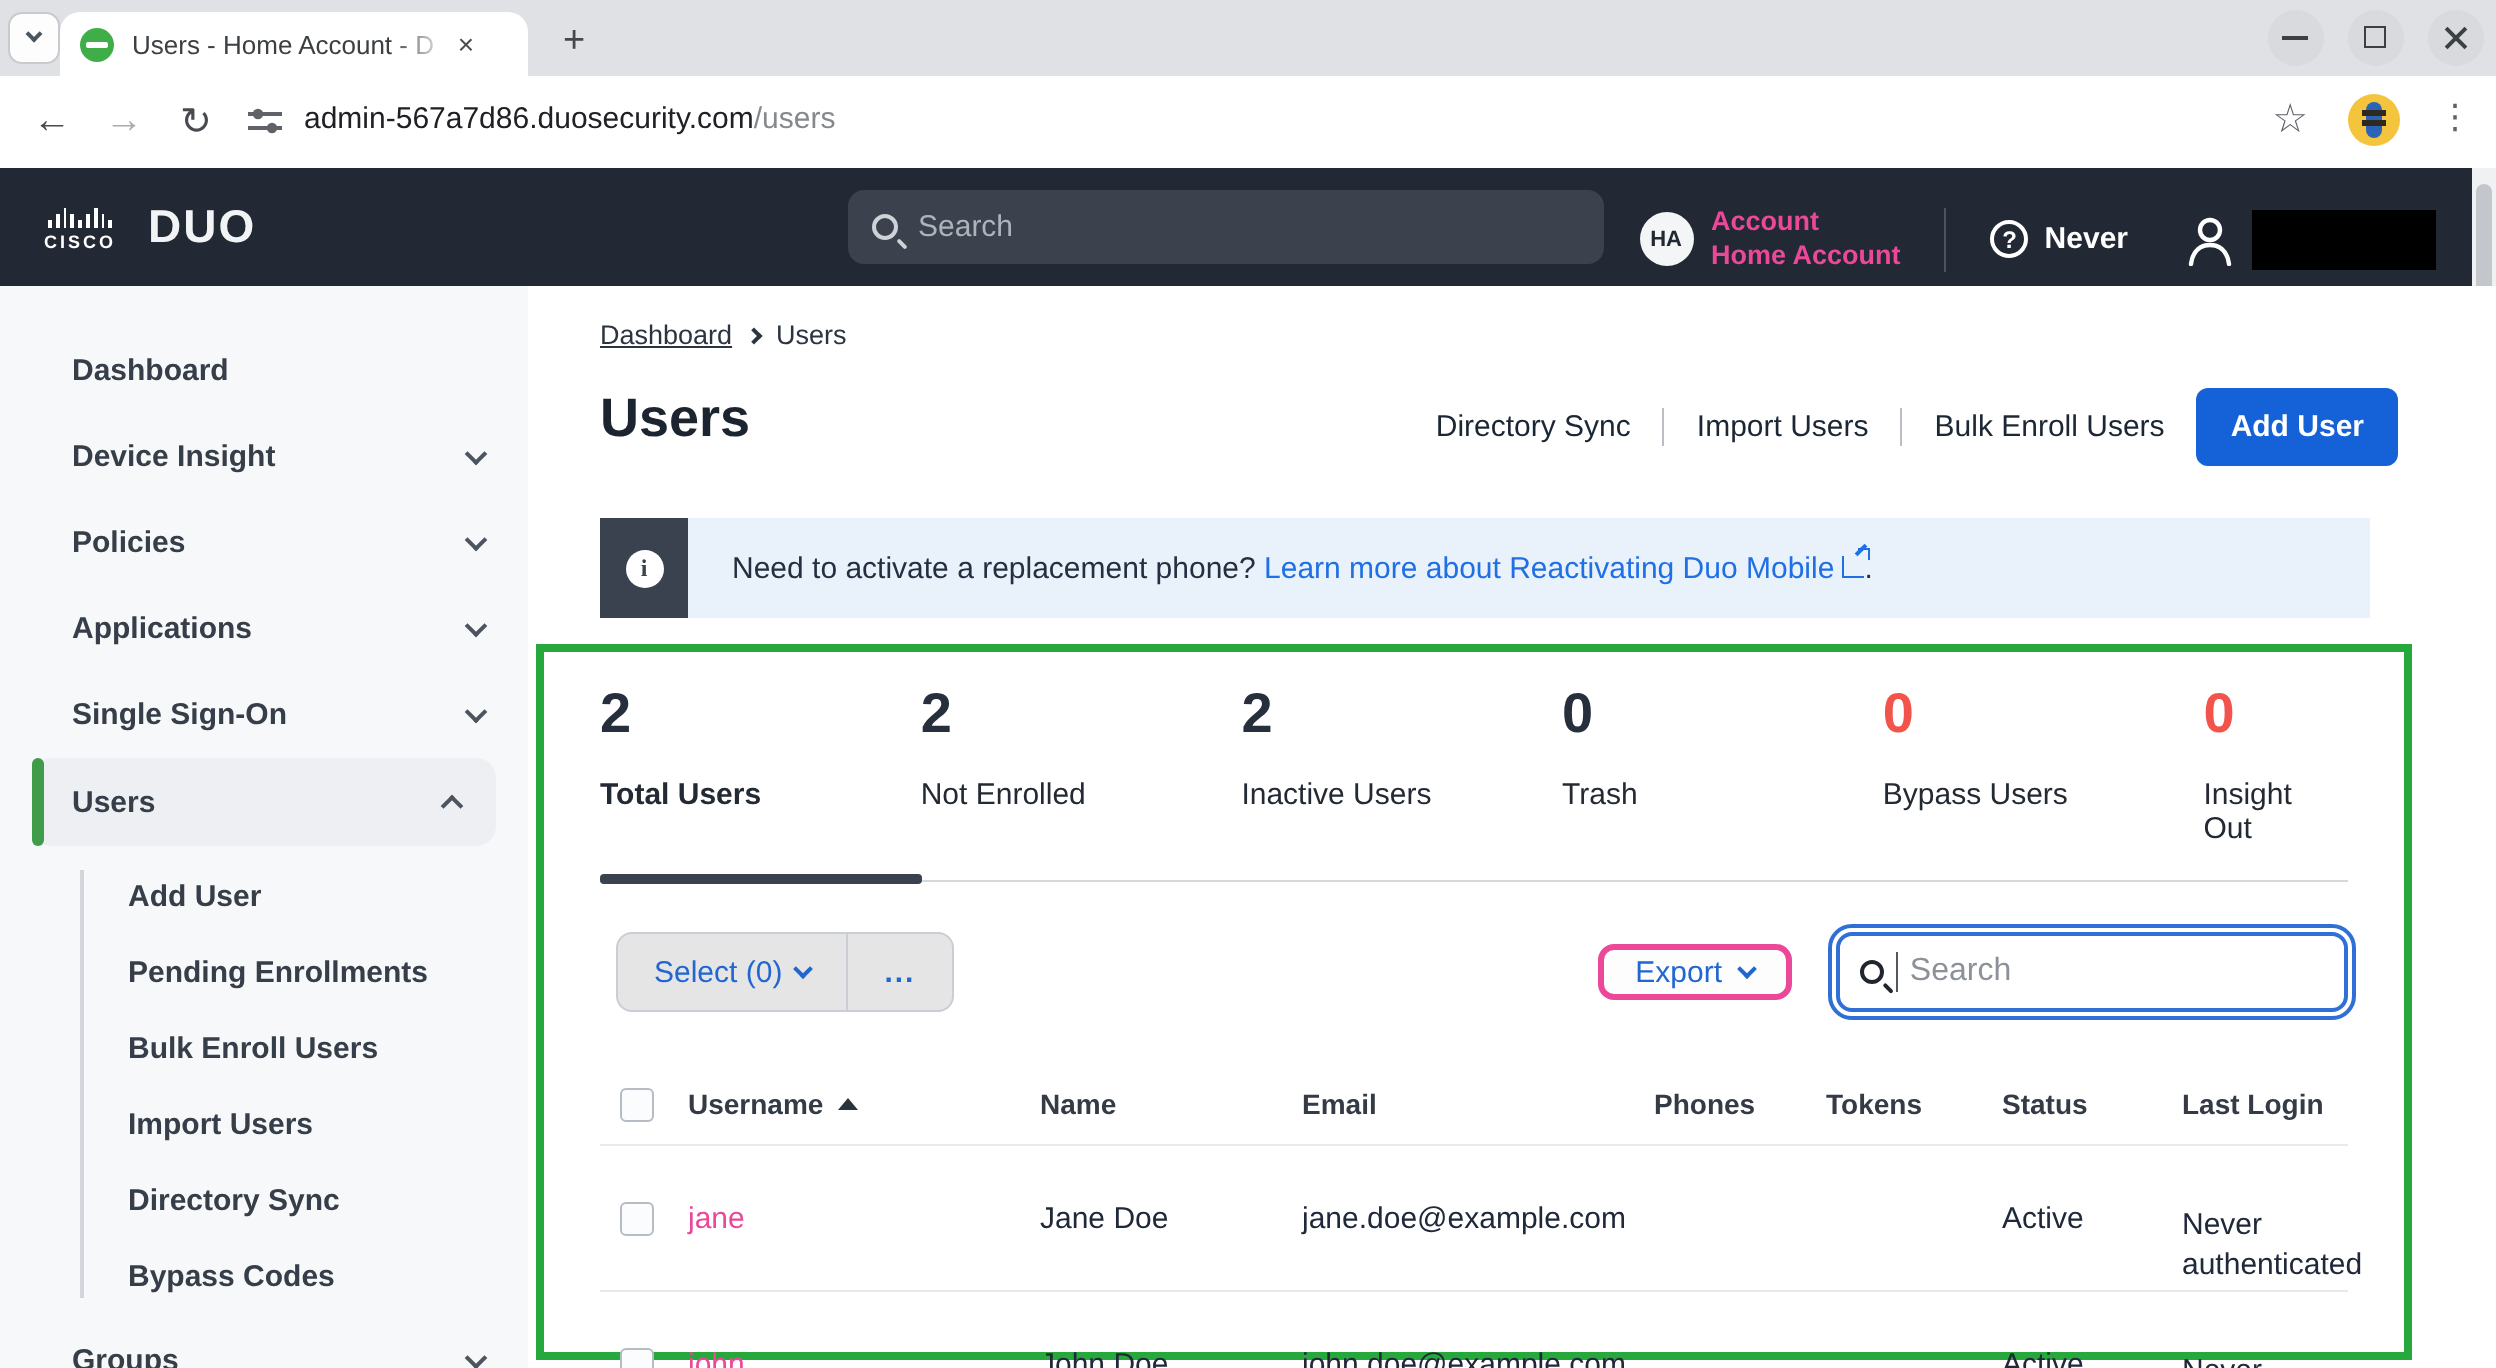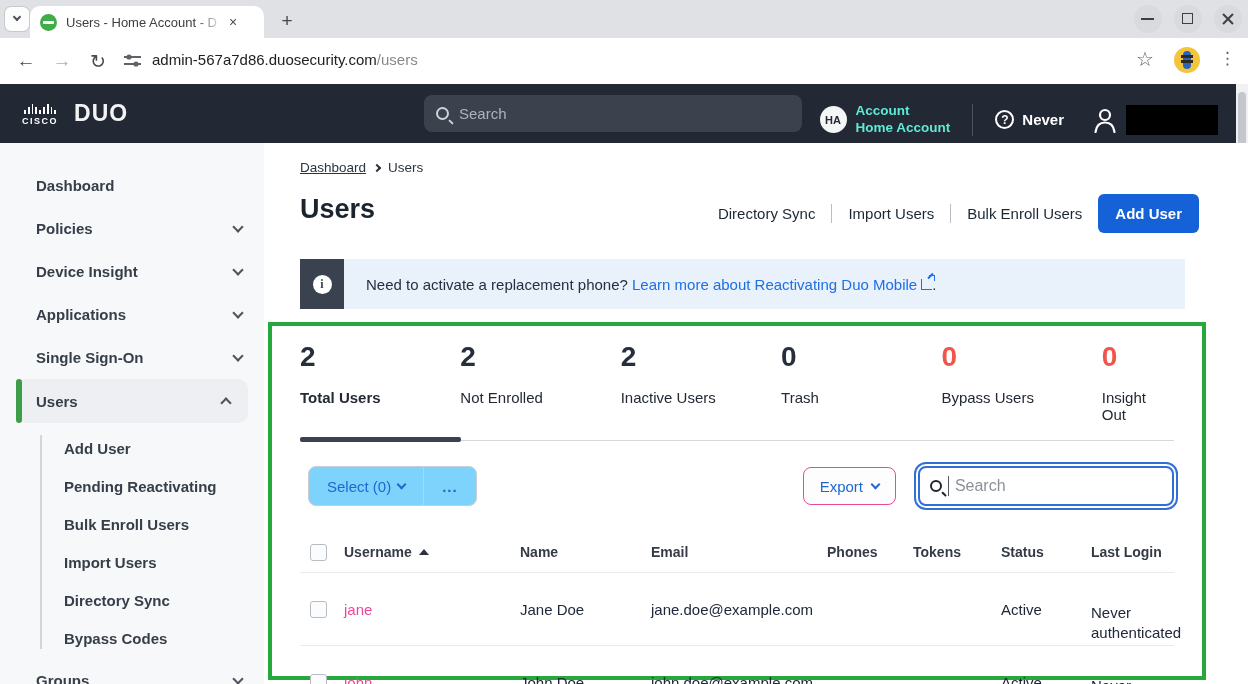--- a/index.html
+++ b/index.html
@@ -42,21 +42,21 @@
   .cisco-bars i { width:1.8px; background:#fff; display:block; }
   .cisco-name { color:#fff; font-size:9px; font-weight:700; letter-spacing:1.5px; margin-top:2px; }
   .duo-logo { color:#f2f3f4; font-size:23px; font-weight:800; letter-spacing:1px; line-height:1; padding-bottom:1px; }
   .hdr-search { position:absolute; left:424px; top:11px; width:378px; height:37px; background:#3b424d; border-radius:8px; display:flex; align-items:center; padding:0 12px; }
   .hdr-search input { background:transparent; border:none; outline:none; color:#dfe2e6; font-size:15px; margin-left:10px; width:100%; font-family:"Liberation Sans",sans-serif; }
   .hdr-search input::placeholder { color:#aeb3bb; }
   .mag { width:13px; height:13px; border:2px solid #cfd3d8; border-radius:50%; position:relative; flex:0 0 auto; }
   .mag::after { content:""; position:absolute; width:2px; height:6px; background:#cfd3d8; transform:rotate(-45deg); left:12px; top:10px; border-radius:1px; }
   .hdr-right { position:absolute; right:30px; top:0; height:71px; display:flex; align-items:center; }
   .ha-badge { width:27px; height:27px; border-radius:50%; background:#f4f5f6; color:#222834; font-size:11px; font-weight:700; display:flex; align-items:center; justify-content:center; }
-  .acct-text { margin-left:9px; color:#5eead4; font-size:13.5px; font-weight:700; line-height:1.25; }
+  .acct-text { margin-left:9px; color:#ec4899; font-size:13.5px; font-weight:700; line-height:1.25; }
   .hdr-divider { width:1px; height:32px; background:#4c535e; margin:0 22px; }
   .help-wrap { display:flex; align-items:center; gap:8px; color:#fff; cursor:pointer; }
   .q-circle { width:19px; height:19px; border:2px solid #fff; border-radius:50%; display:flex; align-items:center; justify-content:center; font-size:12px; font-weight:700; color:#fff; }
   .help-label { font-size:15px; font-weight:700; }
   .person-ico { margin-left:28px; cursor:pointer; }
   .redaction-box { width:92px; height:30px; background:#000; margin-left:8px; }
 
   
   #scrollbar { position:absolute; right:0; top:84px; width:12px; height:600px; background:#eff1f3; }
   #scrollbar .thumb { position:absolute; left:2px; right:2px; top:8px; height:470px; background:#c3c7cc; border-radius:4px; }
@@ -101,27 +101,27 @@
   .stat { width:161px; cursor:pointer; }
   .stat .num { font-size:28px; font-weight:700; color:#262f3b; line-height:1.15; }
   .stat .num.red { color:#f2544b; }
   .stat .stat-lbl { font-size:15px; color:#232a34; margin-top:16px; }
   .stat.active .stat-lbl { font-weight:700; }
   .stats-line { position:relative; height:5px; margin-top:14px; }
   .stats-line .gray { position:absolute; left:0; right:0; bottom:1px; height:1px; background:#d6d9dc; }
   .stats-line .seg { position:absolute; left:0; top:0; width:161px; height:5px; background:#39424e; border-radius:2px; }
 
   .controls-row { margin-top:24px; display:flex; align-items:center; height:40px; }
-  .btn-group { display:flex; margin-left:8px; border:1px solid #c9ced5; border-radius:8px; overflow:hidden; background:#7dd3fc; }
+  .btn-group { display:flex; margin-left:8px; border:1px solid #c9ced5; border-radius:8px; overflow:hidden; background:#e5e5e5; }
   .seg-btn { padding:0 18px; height:38px; display:flex; align-items:center; gap:7px; color:#2166d1; font-size:15px; cursor:pointer; background:transparent; border:none; font-family:"Liberation Sans",sans-serif; }
   .seg-btn + .seg-btn { border-left:1px solid #c9ced5; }
   .seg-btn .chev { border-color:#2166d1; width:7px; height:7px; margin-top:-3px; }
   .dots-lbl { font-weight:700; letter-spacing:1px; }
   .controls-right { margin-left:auto; display:flex; align-items:center; }
-  .export-btn { border:1px solid #ec4899; border-radius:8px; background:#fdfdfe; height:38px; padding:0 16px; display:flex; align-items:center; gap:9px; color:#2166d1; font-size:15px; cursor:pointer; font-family:"Liberation Sans",sans-serif; }
+  .export-btn { border:3px solid #ec4899; border-radius:8px; background:#fdfdfe; height:28px; padding:0 16px; display:flex; align-items:center; gap:9px; color:#2166d1; font-size:15px; cursor:pointer; font-family:"Liberation Sans",sans-serif; }
   .export-btn .chev { border-color:#2166d1; width:7px; height:7px; margin-top:-3px; }
   .tbl-search { margin-left:22px; width:256px; height:40px; border:2px solid #2f6fd6; outline:2px solid #2f6fd6; outline-offset:2px; border-radius:8px; background:#fff; display:flex; align-items:center; padding:0 10px; }
   .tbl-search .mag2 { width:12px; height:12px; border:2.4px solid #20262e; border-radius:50%; position:relative; flex:0 0 auto; }
   .tbl-search .mag2::after { content:""; position:absolute; width:2.4px; height:6px; background:#20262e; transform:rotate(-45deg); left:11px; top:9px; border-radius:1px; }
   .tbl-search input { border:none; outline:none; font-size:16px; color:#20262e; margin-left:6px; width:100%; font-family:"Liberation Sans",sans-serif; }
   .tbl-search input::placeholder { color:#8c9199; }
   .caret { width:1px; height:20px; background:#55595f; margin-left:6px; }
 
   .tbl { margin-top:26px; }
   .tbl-row { display:grid; grid-template-columns:44px 176px 131px 176px 86px 88px 90px 1fr; align-items:center; }
@@ -219,25 +219,25 @@
 
 <div id="scrollbar">
     <div class="thumb"></div>
   </div>
 
 <div id="sidebar">
   <div class="side-item">
       <span class="lbl">Dashboard</span>
     </div>
   <div class="side-item">
+      <span class="lbl">Device Insight</span>
+      <span class="chev"></span>
+    </div>
+  <div class="side-item">
       <span class="lbl">Policies</span>
-      <span class="chev"></span>
-    </div>
-  <div class="side-item">
-      <span class="lbl">Device Insight</span>
       <span class="chev"></span>
     </div>
   <div class="side-item">
       <span class="lbl">Applications</span>
       <span class="chev"></span>
     </div>
   <div class="side-item">
       <span class="lbl">Single Sign-On</span>
       <span class="chev"></span>
     </div>
@@ -245,21 +245,21 @@
     <span class="active-bar"></span>
     <span class="lbl">Users</span>
     <span class="chev up"></span>
   </div>
   <div class="sub-list">
     <div class="sub-rail"></div>
     <div class="sub-item">
         <span>Add User</span>
       </div>
     <div class="sub-item">
-        <span>Pending Reactivating</span>
+        <span>Pending Enrollments</span>
       </div>
     <div class="sub-item">
         <span>Bulk Enroll Users</span>
       </div>
     <div class="sub-item">
         <span>Import Users</span>
       </div>
     <div class="sub-item">
         <span>Directory Sync</span>
       </div>

